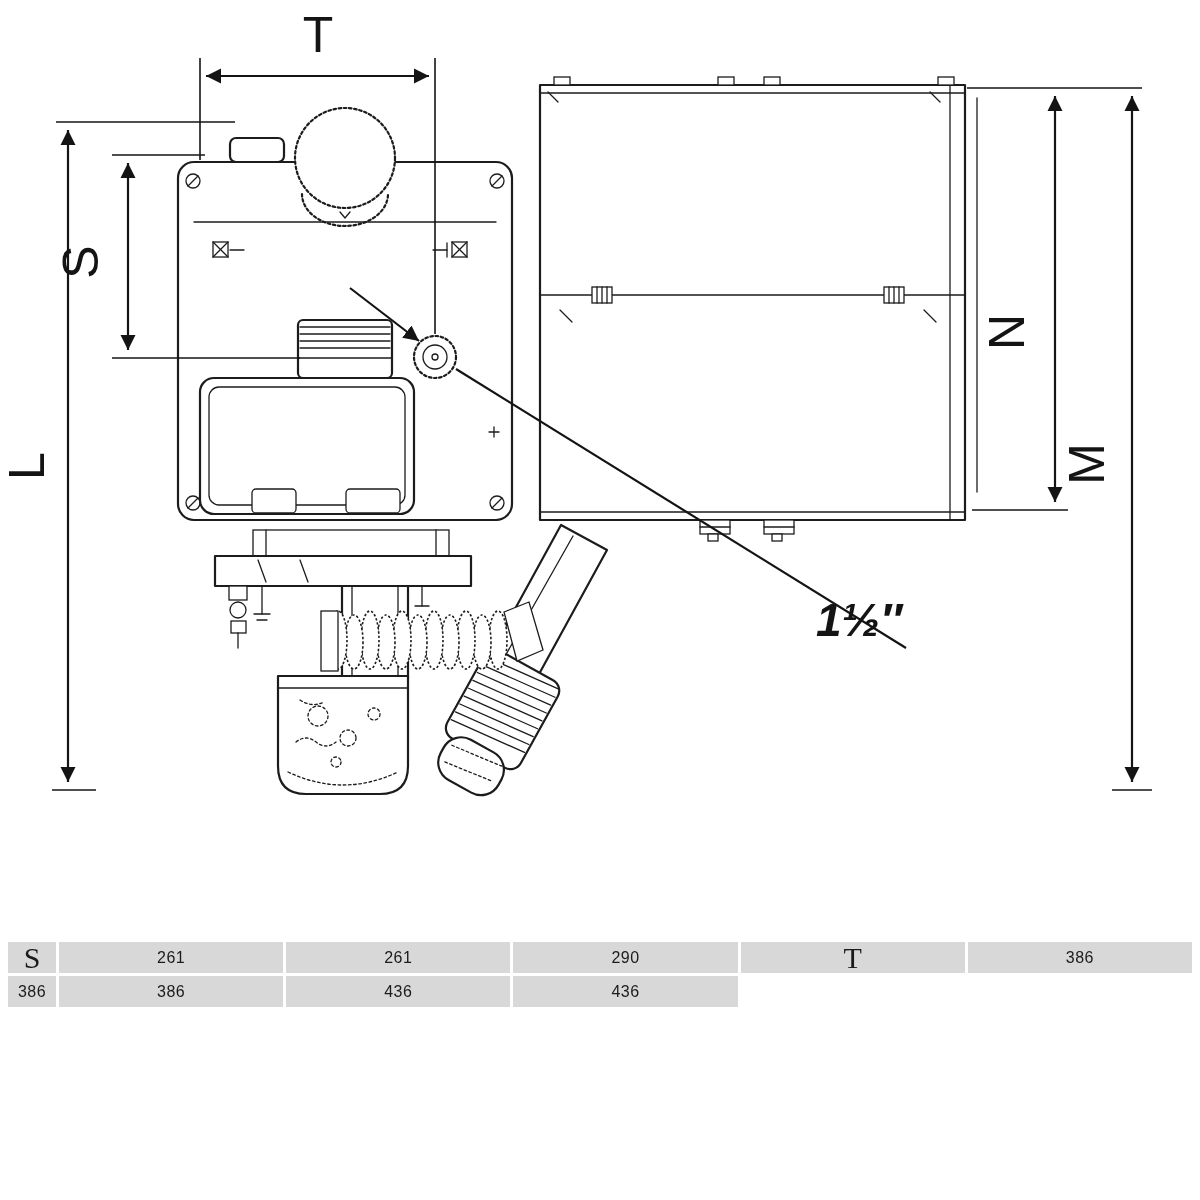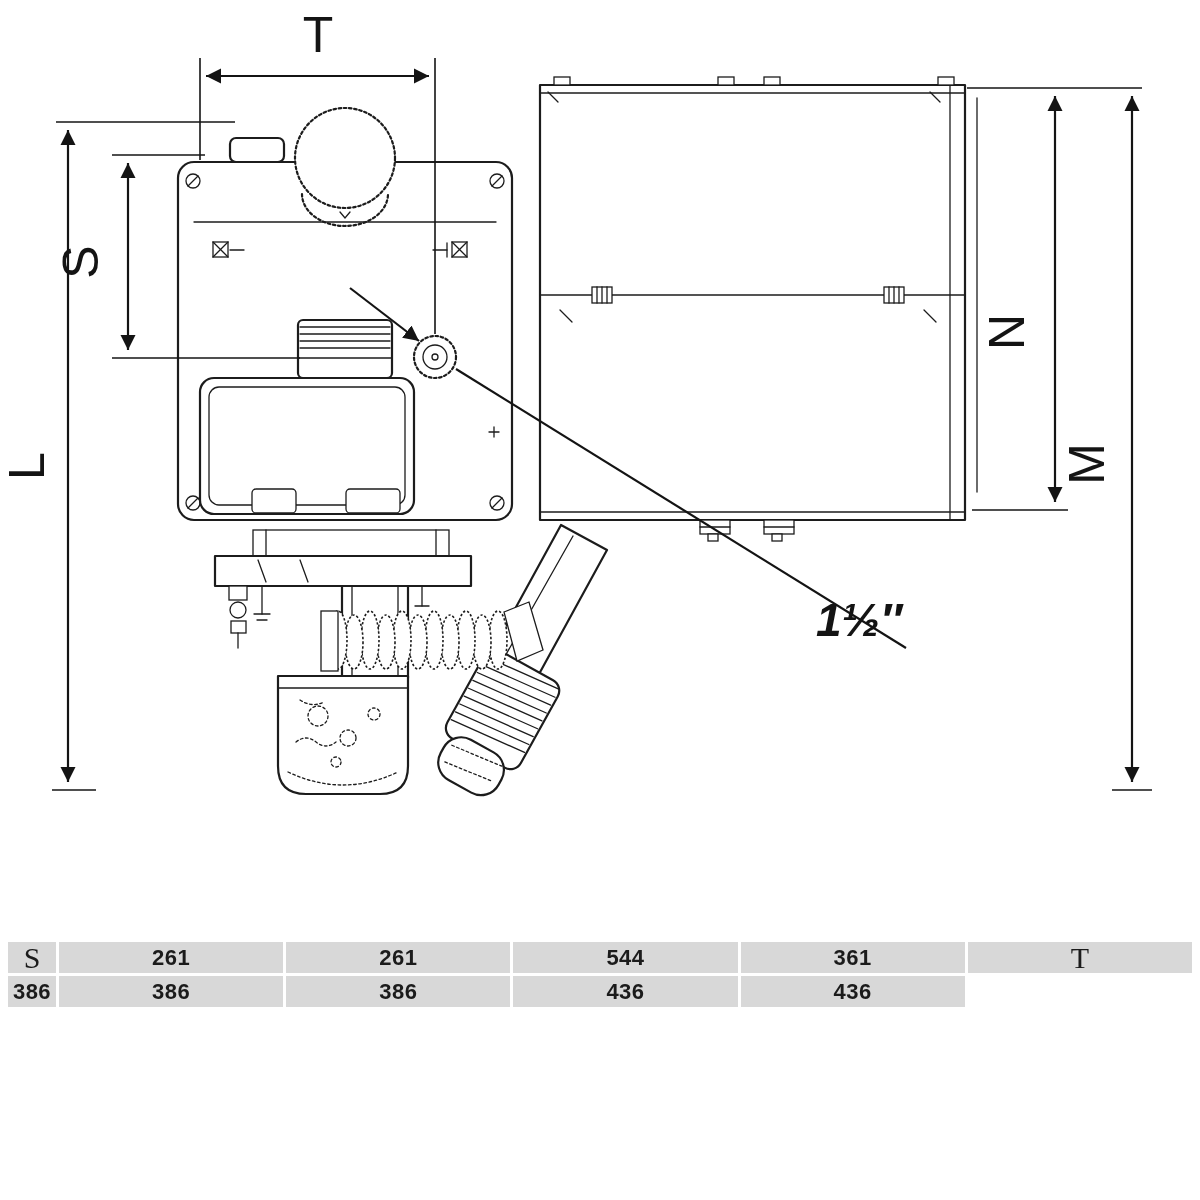--- a/index.html
+++ b/index.html
@@ -20,21 +20,21 @@
   .dimlbl { font-family:"Liberation Sans", sans-serif; font-size:50px; fill:#141414; }
   .callout-lbl { font-family:"Liberation Sans", sans-serif; font-size:46px; font-weight:bold;
                  font-style:italic; fill:#141414; }
 
   
   .size-table { position:absolute; left:8px; top:942px; width:1184px;
                 display:grid; grid-template-columns:48px repeat(5, 1fr); gap:3px; }
   .cell { background:#d8d8d8; height:31px; display:flex; align-items:center; justify-content:center;
           color:#1b1b1b; }
   .cell.hdr { font-family:"Liberation Serif", serif; font-size:30px; font-weight:400; }
-  .cell.val { font-weight:bold; font-size:22px; letter-spacing:0.5px; }
+  .cell.val { font-weight:normal; font-size:16px; letter-spacing:0.5px; }
 </style>
 </head>
 <body>
 
 <div class="canvas">
 
   <svg class="drawing" width="1200" height="940" viewBox="0 0 1200 940">
     <defs>
       <marker id="arr" viewBox="0 0 10 10" refX="10" refY="5" markerWidth="7" markerHeight="7" orient="auto-start-reverse">
         <path d="M0,0 L10,5 L0,10 Z" fill="#141414"></path>
@@ -256,22 +256,21 @@
       <line x1="906" y1="648" x2="456" y2="369" class="dim"></line>
       <line x1="350" y1="288" x2="419" y2="341" class="dim" marker-end="url(#arr)"></line>
       <text x="816" y="636" class="callout-lbl">1½″</text>
     </g>
   </svg>
 
   <div class="size-table">
     <div class="cell hdr">S</div>
     <div class="cell val">261</div>
     <div class="cell val">261</div>
-    <div class="cell val">544</div>
-    <div class="cell val">361</div>
+    <div class="cell val">290</div>
 
     <div class="cell hdr">T</div>
     <div class="cell val">386</div>
     <div class="cell val">386</div>
     <div class="cell val">386</div>
     <div class="cell val">436</div>
     <div class="cell val">436</div>
   </div>
 
 </div>

